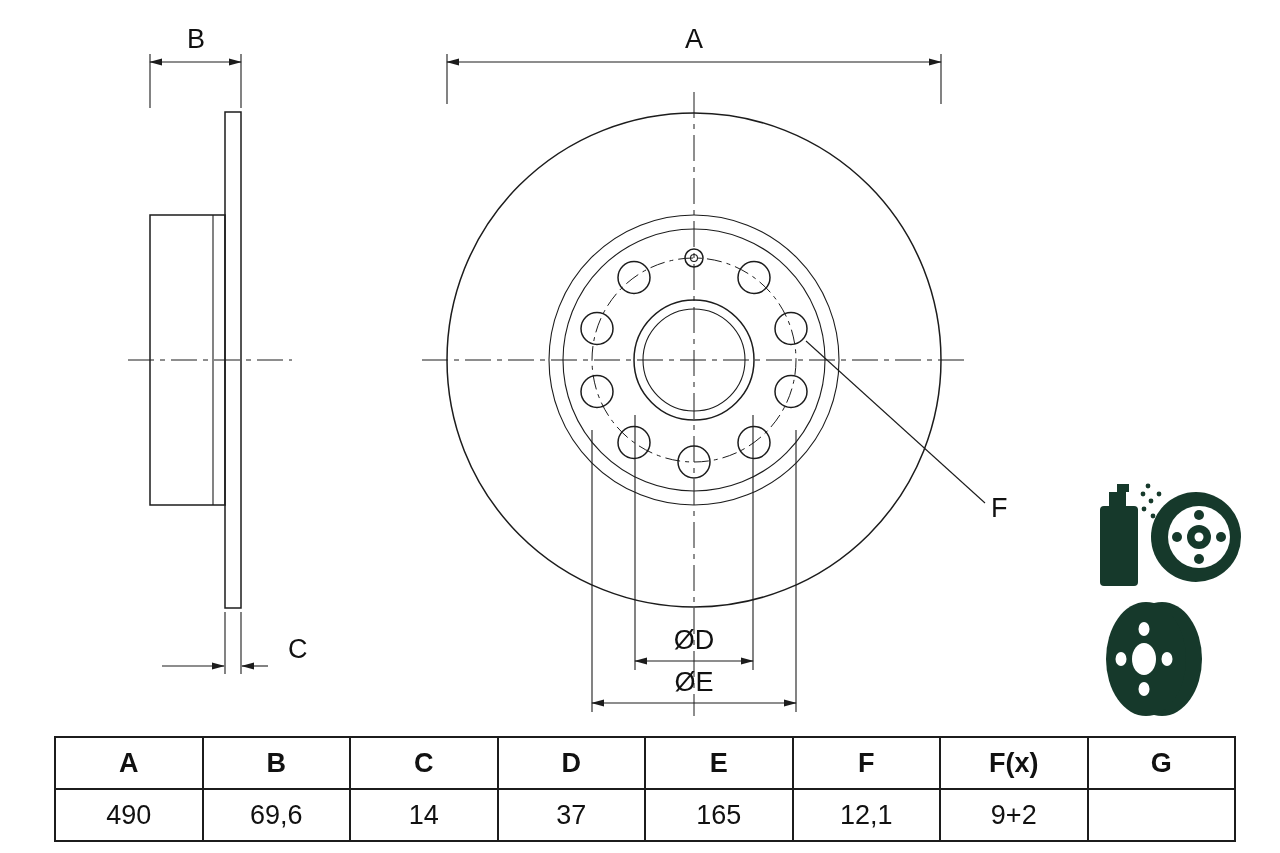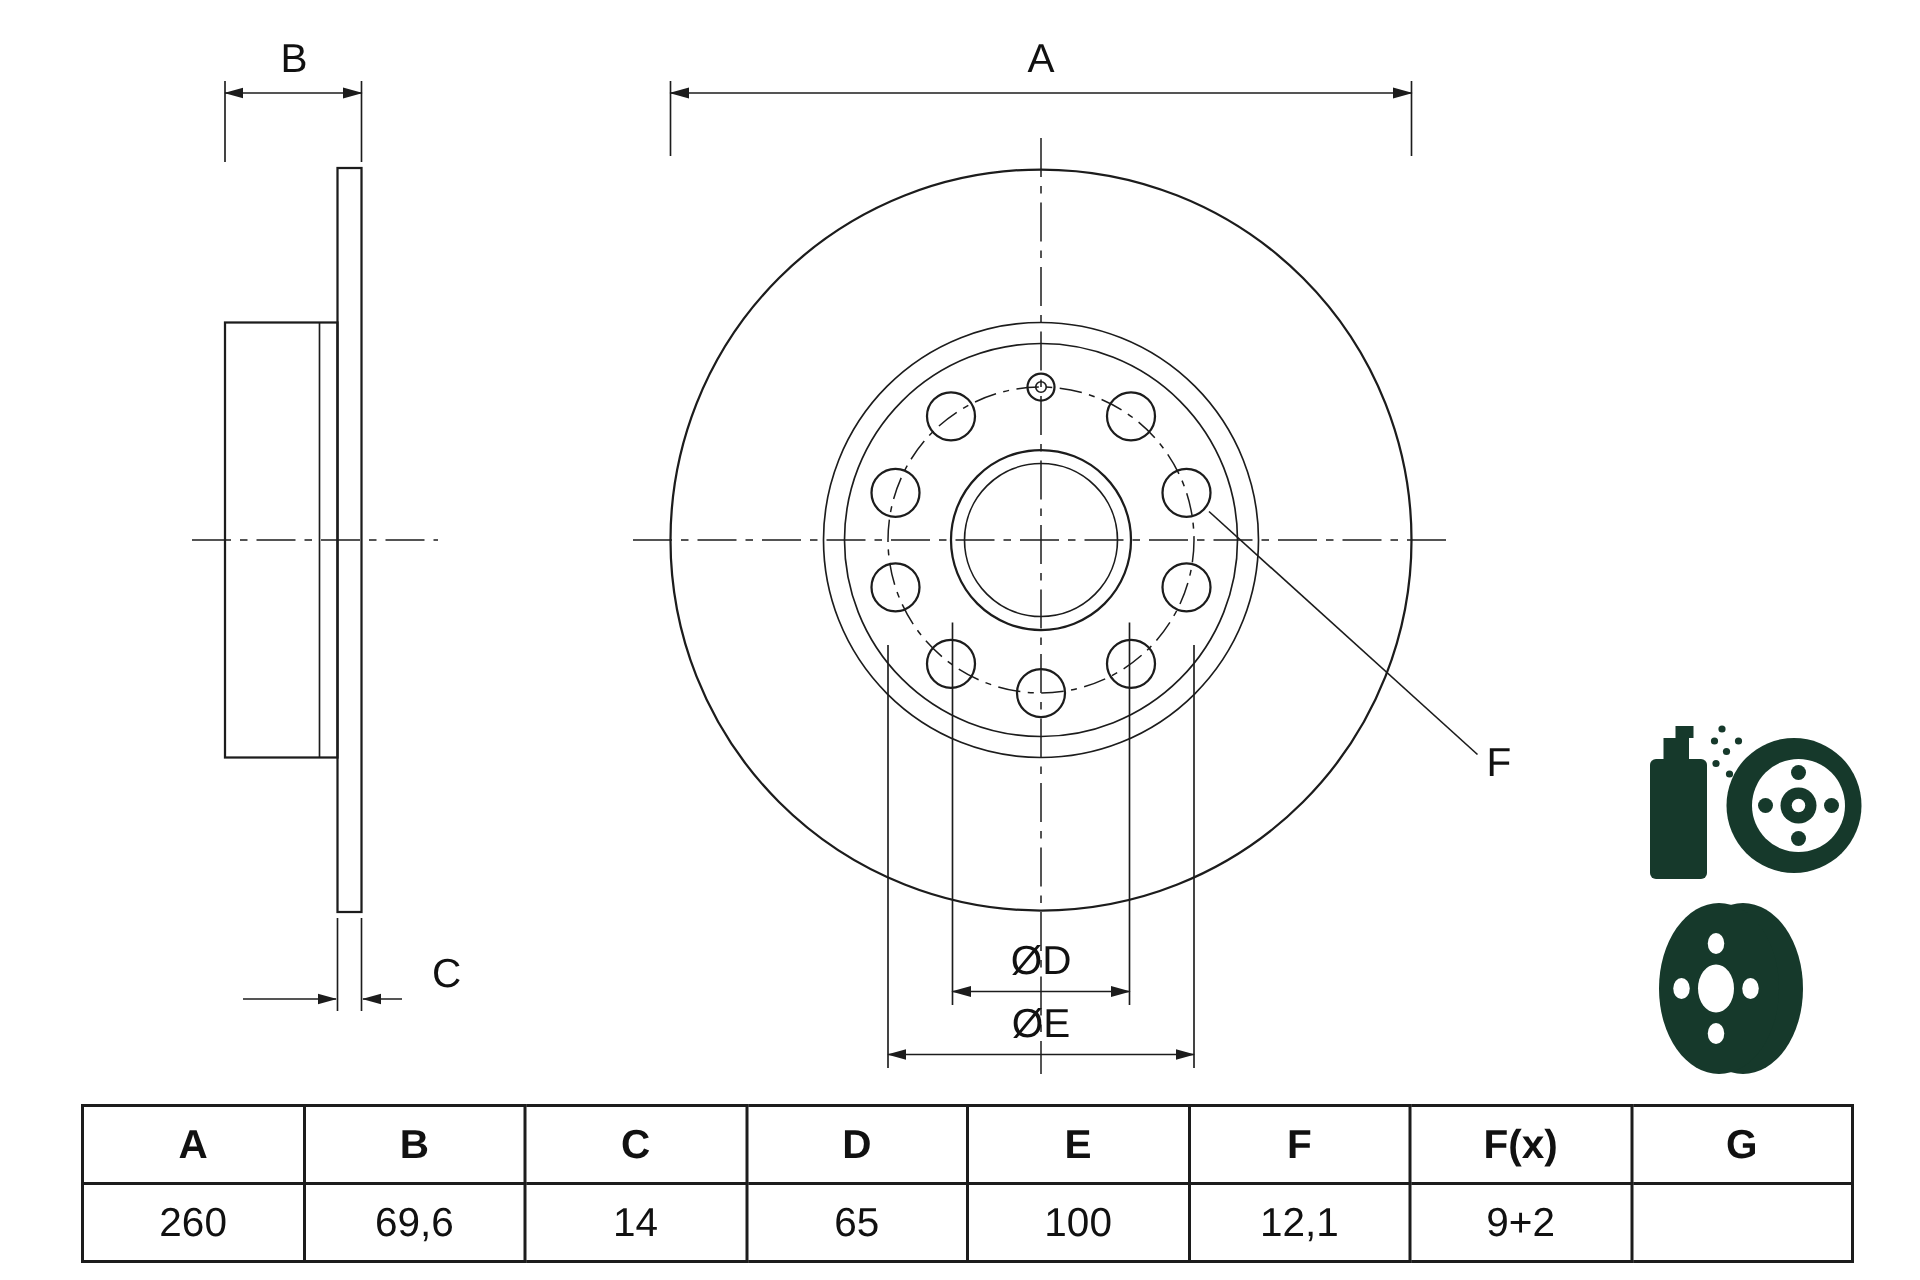--- a/index.html
+++ b/index.html
@@ -153,24 +153,24 @@
         <th>C</th>
         <th>D</th>
         <th>E</th>
         <th>F</th>
         <th>F(x)</th>
         <th>G</th>
       </tr>
     </thead>
     <tbody>
       <tr>
-        <td>260</td>
+        <td>490</td>
         <td>69,6</td>
         <td>14</td>
-        <td>65</td>
-        <td>100</td>
+        <td>37</td>
+        <td>165</td>
         <td>12,1</td>
         <td>9+2</td>
         <td></td>
       </tr>
     </tbody>
   </table>
 </div>
 
 </body></html>

